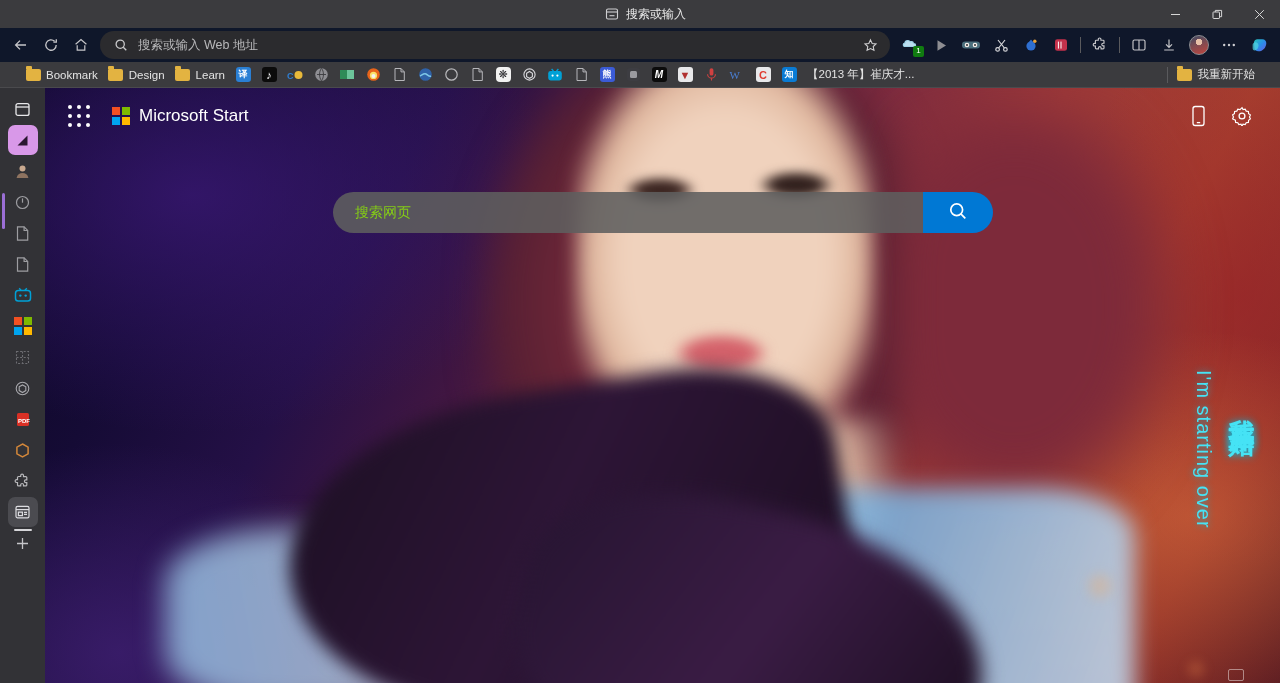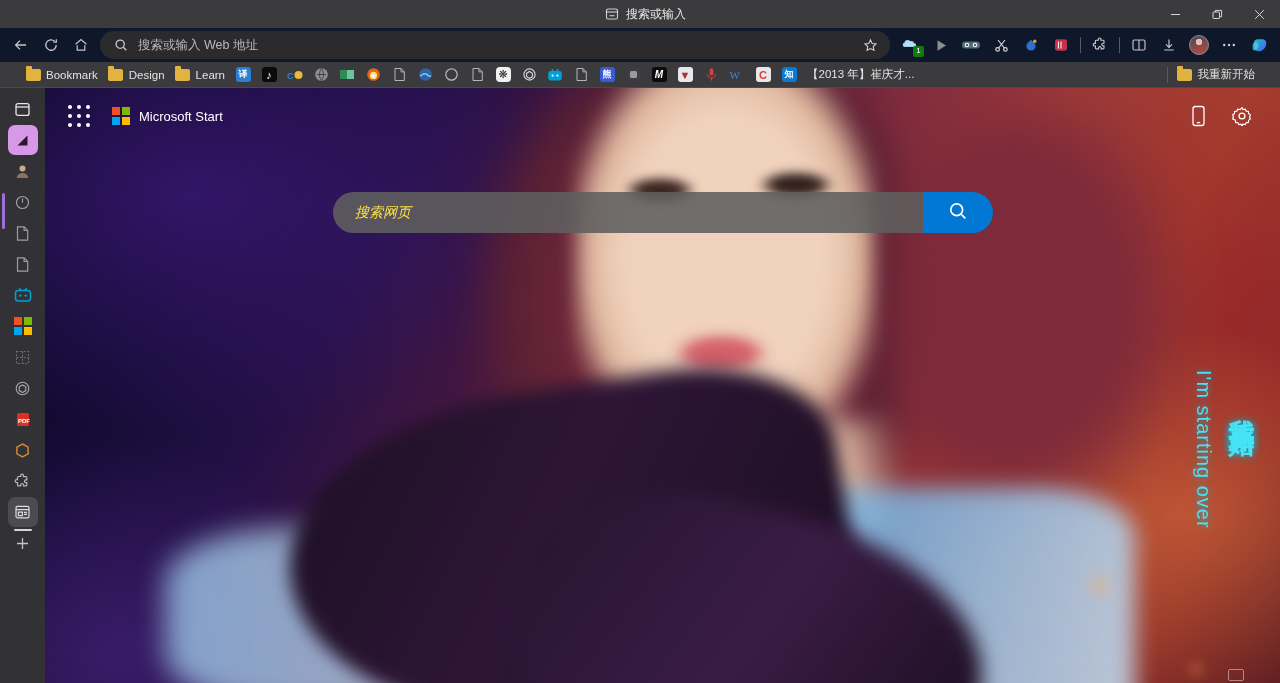--- a/index.html
+++ b/index.html
@@ -188,34 +188,34 @@
   }
   .waffle { width: 22px; height: 22px; display: grid;
     grid-template-columns: repeat(3, 4px); grid-template-rows: repeat(3, 4px);
     gap: 5px; align-content:center; justify-content:center; }
   .waffle i { width: 4px; height: 4px; background: #fff; border-radius: 50%; display:block; }
   .ms-logo { width: 18px; height: 18px; display: grid;
     grid-template-columns: 1fr 1fr; grid-template-rows: 1fr 1fr; gap: 2px; }
   .ms-logo i { display:block; }
   .brand {
     display:flex; align-items:center; gap:9px; margin-left: 22px;
-    color:#fff; font-size: 13px;
+    color:#fff; font-size: 17px;
   }
   .hdr-spacer { flex: 1 1 auto; }
   .hdr-btn { width: 32px; height: 32px; display:flex; align-items:center; justify-content:center; color:#fff; }
 
   
   .searchwrap {
     position: absolute; top: 104px; left: 288px; width: 660px; height: 41px;
     display: flex; border-radius: 21px; overflow: hidden;
   }
   .searchbox {
     flex: 1 1 auto; background: rgba(95,95,95,.88);
     display: flex; align-items: center; padding-left: 22px;
-    color: #fde047; font-size: 14px; font-style: italic;
+    color: #84cc16; font-size: 14px;
   }
   .searchbtn {
     width: 70px; background: #0078d4; display:flex; align-items:center; justify-content:center;
     color: #fff;
   }
 
   
   .lyric-en {
     position:absolute; right: 65px; top: 282px;
     writing-mode: vertical-rl; text-orientation: mixed;

